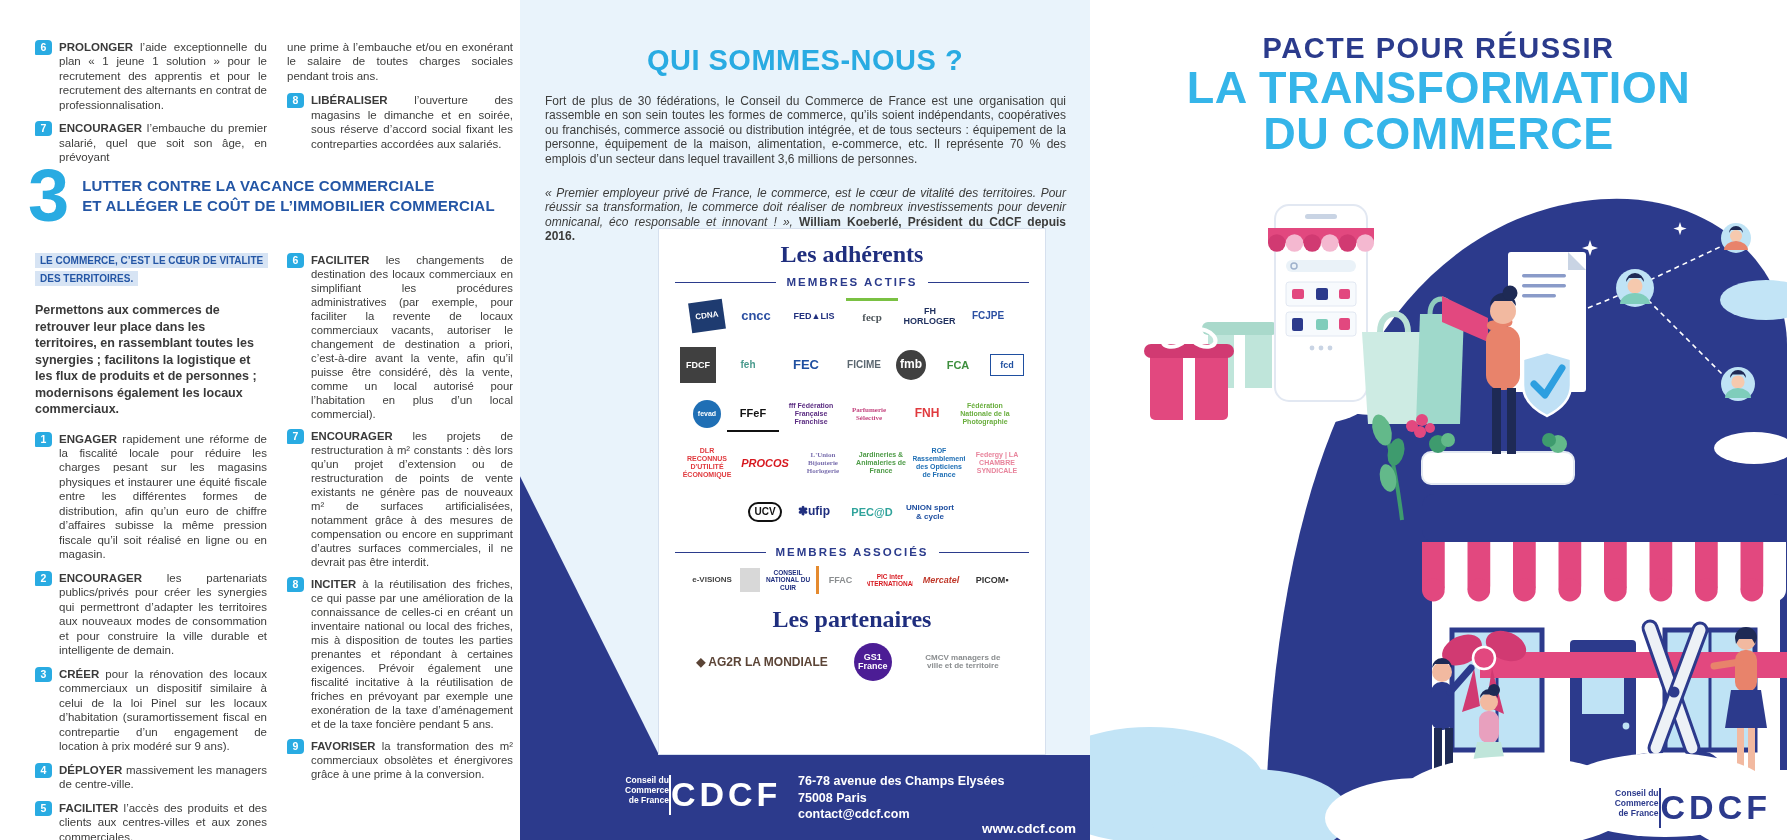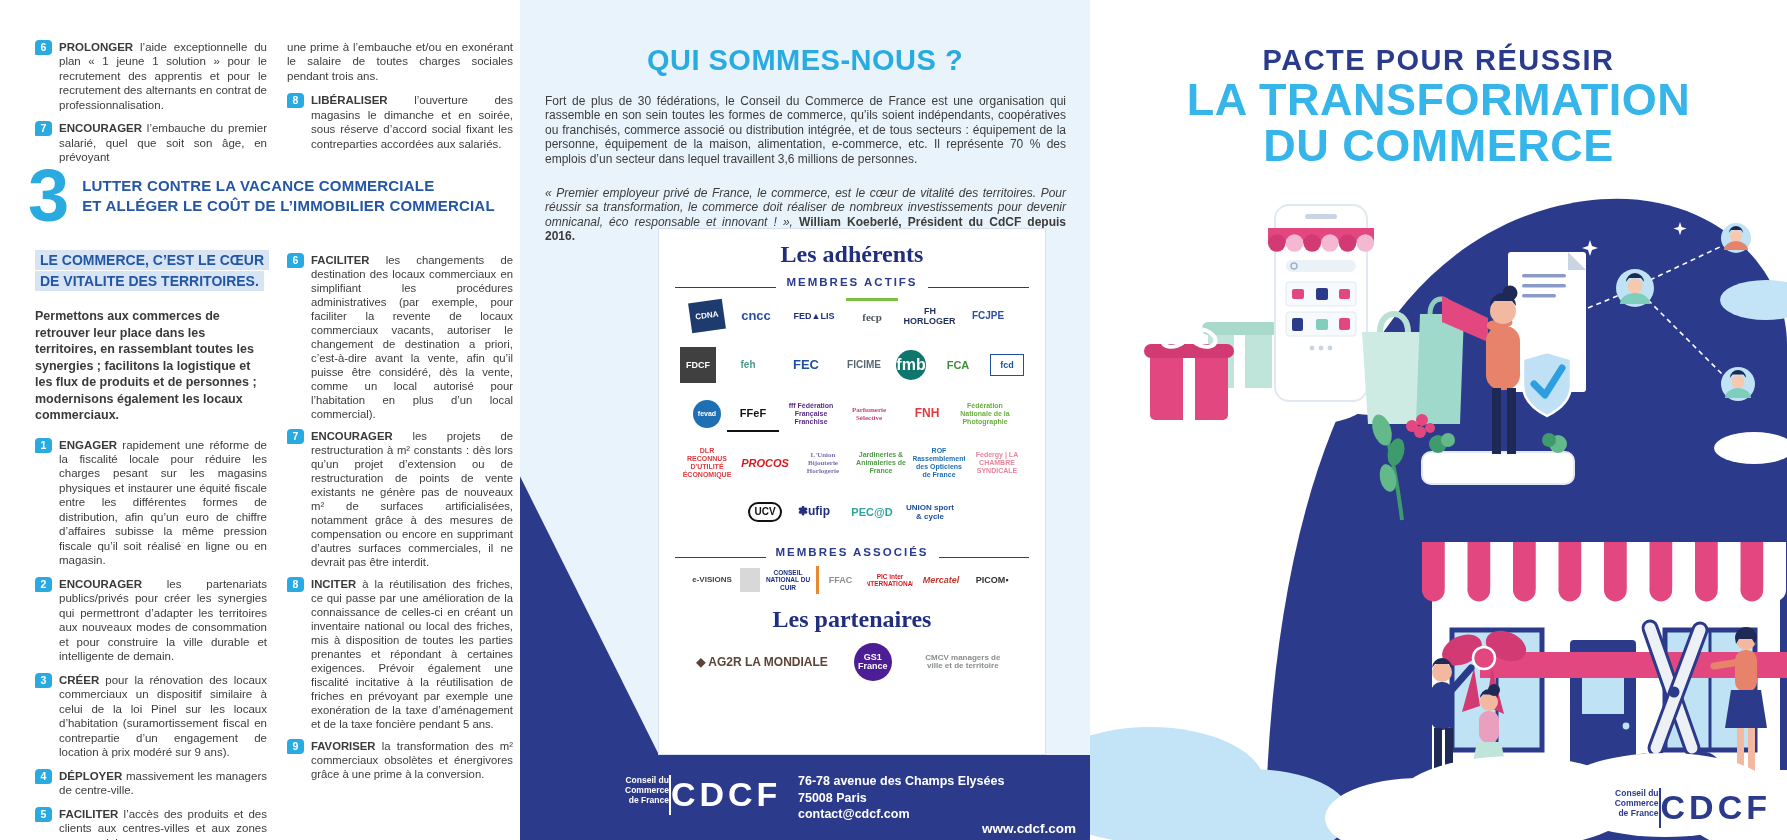--- a/index.html
+++ b/index.html
@@ -18,40 +18,40 @@
   .col-d .item { font-size:11.3px; line-height:1.24; margin-bottom:8px; }
   .item b { color:#3a3a3a; }
   .badge { position:absolute; left:0; top:0; width:17px; height:15px; background:#29ABE2; color:#fff;
            font-size:10.5px; font-weight:bold; border-radius:4px 4px 4px 1px; text-align:center; line-height:15px; }
   .cont-para { font-size:11.5px; line-height:1.26; text-align:justify; margin-bottom:10px; }
 
   .sec3 { position:absolute; left:28px; top:166px; width:480px; display:flex; align-items:flex-start; }
   .big3 { font-size:74px; font-weight:bold; color:#29ABE2; line-height:0.82; letter-spacing:-2px; }
   .sec3-title { margin-left:15px; padding-top:10px; font-size:15px; font-weight:bold; color:#2456A5; line-height:1.3; letter-spacing:0.2px; }
 
-  .highlight { display:inline; background:#D7E4F4; color:#2456A5; font-weight:bold; font-size:14px; line-height:1.5;
+  .highlight { display:inline; background:#D7E4F4; color:#2456A5; font-weight:bold; font-size:10px; line-height:1.5;
                padding:2px 5px; -webkit-box-decoration-break:clone; box-decoration-break:clone; }
   .intro { margin-top:16px; margin-bottom:14px; font-weight:bold; font-size:12.5px; line-height:1.32; color:#3a3a3a; }
 
   
   .panel-mid { position:absolute; left:520px; top:0; width:570px; height:840px; background:#E9F3FB; overflow:hidden; }
   .mid-heading { position:absolute; top:44px; left:0; width:100%; text-align:center; font-size:29px; font-weight:800;
                  color:#29ABE2; letter-spacing:0.5px; }
   .mid-para { position:absolute; left:25px; top:94px; width:521px; font-size:12px; line-height:1.2; text-align:justify; color:#3c3c3b; }
   .mid-quote { position:absolute; left:25px; top:186px; width:521px; font-size:12px; line-height:1.2; text-align:justify; color:#3c3c3b; }
   .mid-quote .qt { font-style:italic; }
   .mid-quote b { font-style:normal; }
 
   .wedge { position:absolute; left:0; top:452px; width:139px; height:303px; background:#2C3A8C;
            clip-path:polygon(0 8%, 100% 100%, 0 100%); }
 
   .card { position:absolute; left:138px; top:228px; width:388px; height:527px; background:#fff;
           border:1px solid #D6E0EE; padding:12px 12px 8px; }
   .serif-title { font-family:"Liberation Serif",serif; font-weight:bold; color:#1F2E7E; text-align:center; font-size:24px; }
-  .divider { display:flex; align-items:flex-end; gap:10px; margin:8px 4px 4px; color:#2B3B8C; font-size:11.5px;
+  .divider { display:flex; align-items:center; gap:10px; margin:8px 4px 4px; color:#2B3B8C; font-size:11.5px;
              font-weight:bold; letter-spacing:2px; white-space:nowrap; }
   .divider .line { flex:1; height:1px; background:#2B3B8C; }
   .logo-grid { display:flex; flex-wrap:wrap; justify-content:center; align-items:center; column-gap:6px; row-gap:13px; margin-top:10px; }
   .logo-tile { width:52px; height:36px; display:flex; align-items:center; justify-content:center; text-align:center;
                font-size:7px; font-weight:bold; line-height:1.15; overflow:hidden; color:#2B3B8C; }
   .assoc-grid { display:flex; flex-wrap:nowrap; justify-content:center; align-items:center; gap:5px; margin-top:8px; }
   .assoc-grid .logo-tile { width:46px; height:28px; font-size:6.5px; }
   .partner-row { display:flex; justify-content:center; align-items:center; gap:26px; margin-top:10px; }
   .partner-tile { display:flex; align-items:center; justify-content:center; text-align:center; font-size:11px;
                   font-weight:bold; line-height:1.05; }
@@ -65,21 +65,21 @@
   .footer-address { position:absolute; left:278px; top:18px; font-size:12.5px; font-weight:bold; line-height:1.32; }
   .footer-site { position:absolute; left:455px; top:18px; width:108px; text-align:center; }
   .footer-site .url { font-size:13.5px; font-weight:bold;margin-top:48px; }
   .social-row { display:flex; justify-content:center; gap:7px; margin-top:8px; }
   .social { width:20px; height:20px; border-radius:50%; background:#fff; color:#2C3A8C; display:flex; align-items:center;
             justify-content:center; font-size:11px; font-weight:bold; font-family:"Liberation Serif",serif; }
   .social svg { display:block; }
 
   
   .panel-right { position:absolute; left:1090px; top:0; width:697px; height:840px; background:#fff; overflow:hidden; }
-  .rp-titles { position:absolute; top:44px; left:0; width:100%; text-align:center; z-index:3; }
+  .rp-titles { position:absolute; top:32px; left:0; width:100%; text-align:center; z-index:3; }
   .rp-t1 { font-size:29px; font-weight:700; color:#2B3B8C; letter-spacing:1.5px; }
   .rp-t2 { font-size:45px; font-weight:800; color:#35B5E9; line-height:1.02; letter-spacing:0.5px; }
   .illu { position:absolute; left:0; top:0; width:697px; height:840px; }
   .rp-logo { position:absolute; right:16px; bottom:12px; color:#2C3A8C; z-index:4; }
   .rp-logo .small-lines { color:#2C3A8C; }
 </style>
 </head>
 <body>
 
 <div class="page">
@@ -164,21 +164,21 @@
           <span class="logo-tile" style="color: rgb(43, 79, 162); font-size: 10px;">FCJPE</span>
 
           <span class="logo-tile" style="background: #404040; color: rgb(255, 255, 255); width: 36px; font-size: 9px;">FDCF</span>
 
           <span class="logo-tile" style="color: rgb(74, 155, 142); font-size: 10px;">feh</span>
 
           <span class="logo-tile" style="color: rgb(31, 79, 160); font-size: 13px;">FEC</span>
 
           <span class="logo-tile" style="color: rgb(91, 103, 112); font-size: 10px;">FICIME</span>
 
-          <span class="logo-tile" style="background: #0f766e; color: rgb(255, 255, 255); border-radius: 50%; width: 30px; height: 30px; font-size: 16px;">fmb</span>
+          <span class="logo-tile" style="background: #404040; color: rgb(255, 255, 255); border-radius: 50%; width: 30px; height: 30px; font-size: 12px;">fmb</span>
 
           <span class="logo-tile" style="color: rgb(62, 143, 62); font-size: 11px;">FCA</span>
 
           <span class="logo-tile" style="border: 1.5px solid rgb(31, 79, 160); color: rgb(31, 79, 160); width: 34px; height: 22px; font-size: 9px;">fcd</span>
 
           <span class="logo-tile" style="background: rgb(31, 111, 181); color: rgb(255, 255, 255); border-radius: 50%; width: 28px; height: 28px; font-size: 7px;">fevad</span>
 
           <span class="logo-tile" style="color: rgb(17, 17, 17); font-size: 11px; border-bottom: 2px solid rgb(17, 17, 17);">FFeF</span>
 
           <span class="logo-tile" style="color: rgb(91, 45, 130); font-size: 7px;">fff Fédération Française Franchise</span>

